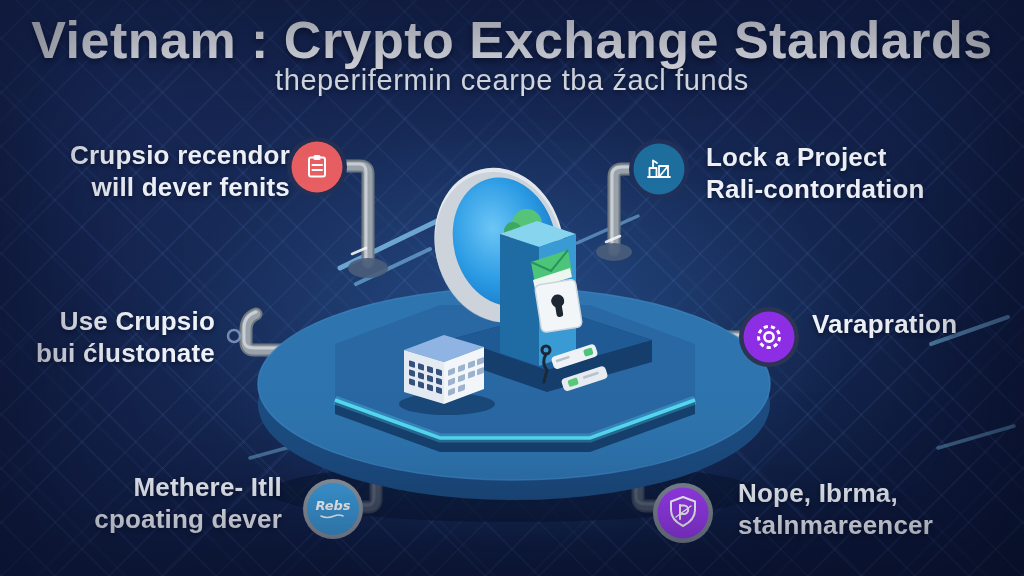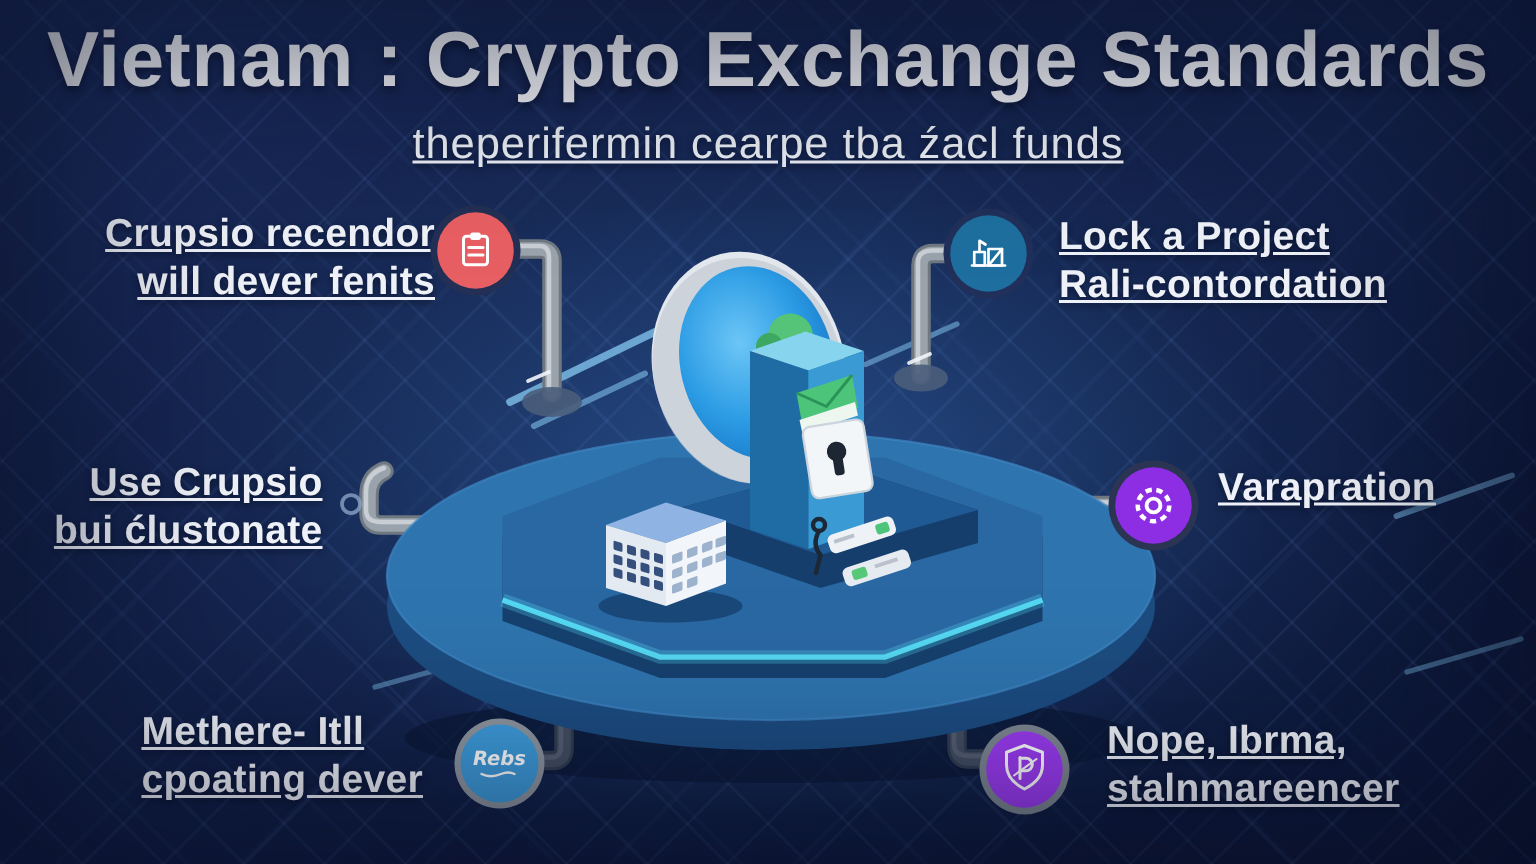--- a/index.html
+++ b/index.html
@@ -19,46 +19,45 @@
       repeating-linear-gradient(-45deg, rgba(90,130,200,.05) 0 3px, transparent 3px 87px);
   }
   .vignette{position:absolute;inset:0;pointer-events:none;
     box-shadow:inset 0 0 120px 40px rgba(5,10,30,.55);}
   .title{
     position:absolute;top:10px;left:0;width:100%;text-align:center;
     color:#f5f7fb;font-size:52px;font-weight:bold;letter-spacing:.5px;
     text-shadow:0 3px 6px rgba(4,8,22,.55);white-space:nowrap;
   }
   .subtitle{
-    position:absolute;top:80px;left:0;width:100%;text-align:center;
+    position:absolute;top:64px;left:0;width:100%;text-align:center;
     color:#eef2f8;font-size:29px;font-weight:normal;letter-spacing:.6px;
-    text-shadow:0 2px 5px rgba(4,8,22,.5);white-space:nowrap;text-decoration:underline;
+    text-shadow:0 2px 5px rgba(4,8,22,.5);white-space:nowrap;
   }
   .scene{position:absolute;left:0;top:0;}
   .callout{position:absolute;}
   .callout .txt{
     position:absolute;color:#eef1f7;font-size:26px;font-weight:bold;
     line-height:1.22;letter-spacing:.2px;text-shadow:0 2px 4px rgba(5,10,25,.55);
     white-space:nowrap;
-    text-decoration:underline;
   }
   .callout .ic{position:absolute;}
   .c1{left:30px;top:140px;width:330px;height:70px;}
   .c1 .txt{right:70px;top:0;text-align:right;}
   .c1 .ic{left:256px;top:-4px;}
   .c2{left:600px;top:140px;width:410px;height:70px;}
   .c2 .ic{left:28px;top:-2px;}
   .c2 .txt{left:106px;top:2px;text-align:left;}
   .c3{left:0px;top:306px;width:220px;height:70px;}
   .c3 .txt{right:5px;top:0;text-align:right;}
   .c4{left:738px;top:306px;width:286px;height:70px;}
   .c4 .ic{left:0;top:0;}
   .c4 .txt{left:74px;top:3px;text-align:left;}
   .c5{left:60px;top:470px;width:312px;height:72px;}
-  .c5 .txt{right:90px;top:2px;}
+  .c5 .txt{right:90px;top:2px;text-align:right;}
   .c5 .ic{left:242px;top:8px;}
   .c6{left:650px;top:476px;width:340px;height:72px;}
   .c6 .ic{left:2px;top:6px;}
   .c6 .txt{left:88px;top:2px;text-align:left;}
   .badge-word{font-size:13px;font-style:italic;font-weight:bold;fill:#ffffff;
     font-family:"DejaVu Sans", sans-serif;}
 </style>
 </head>
 <body>
 

